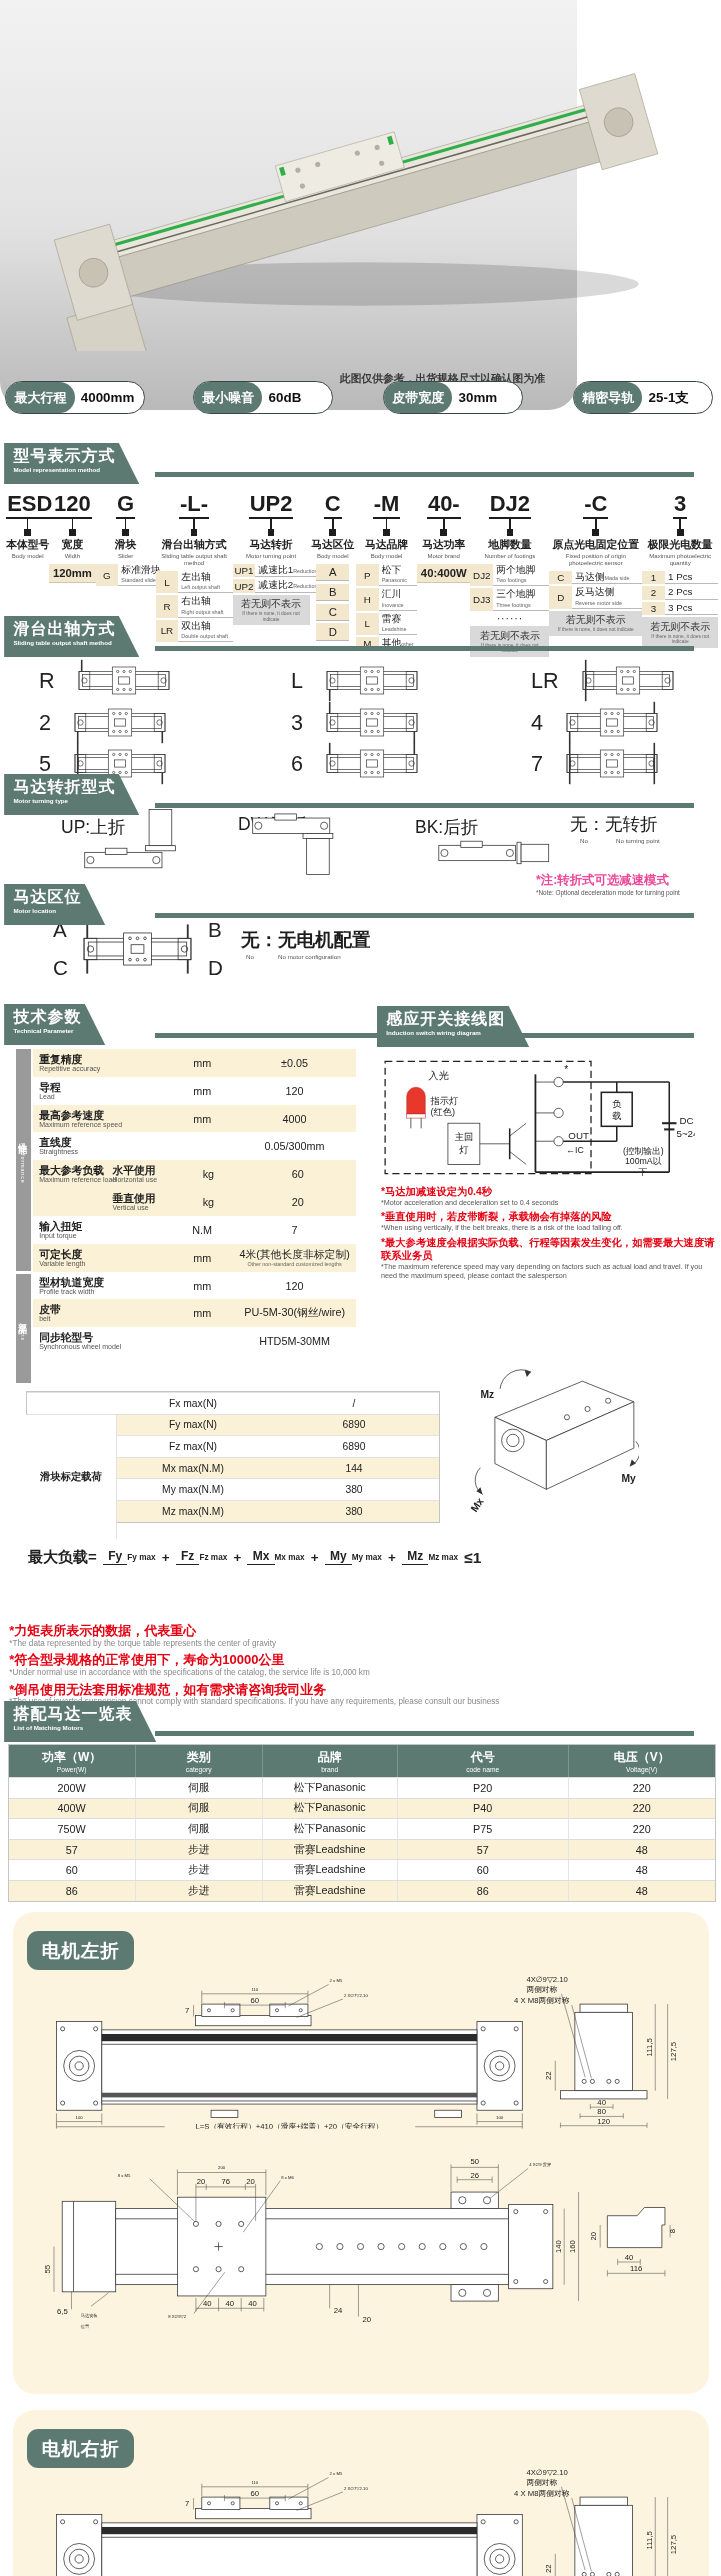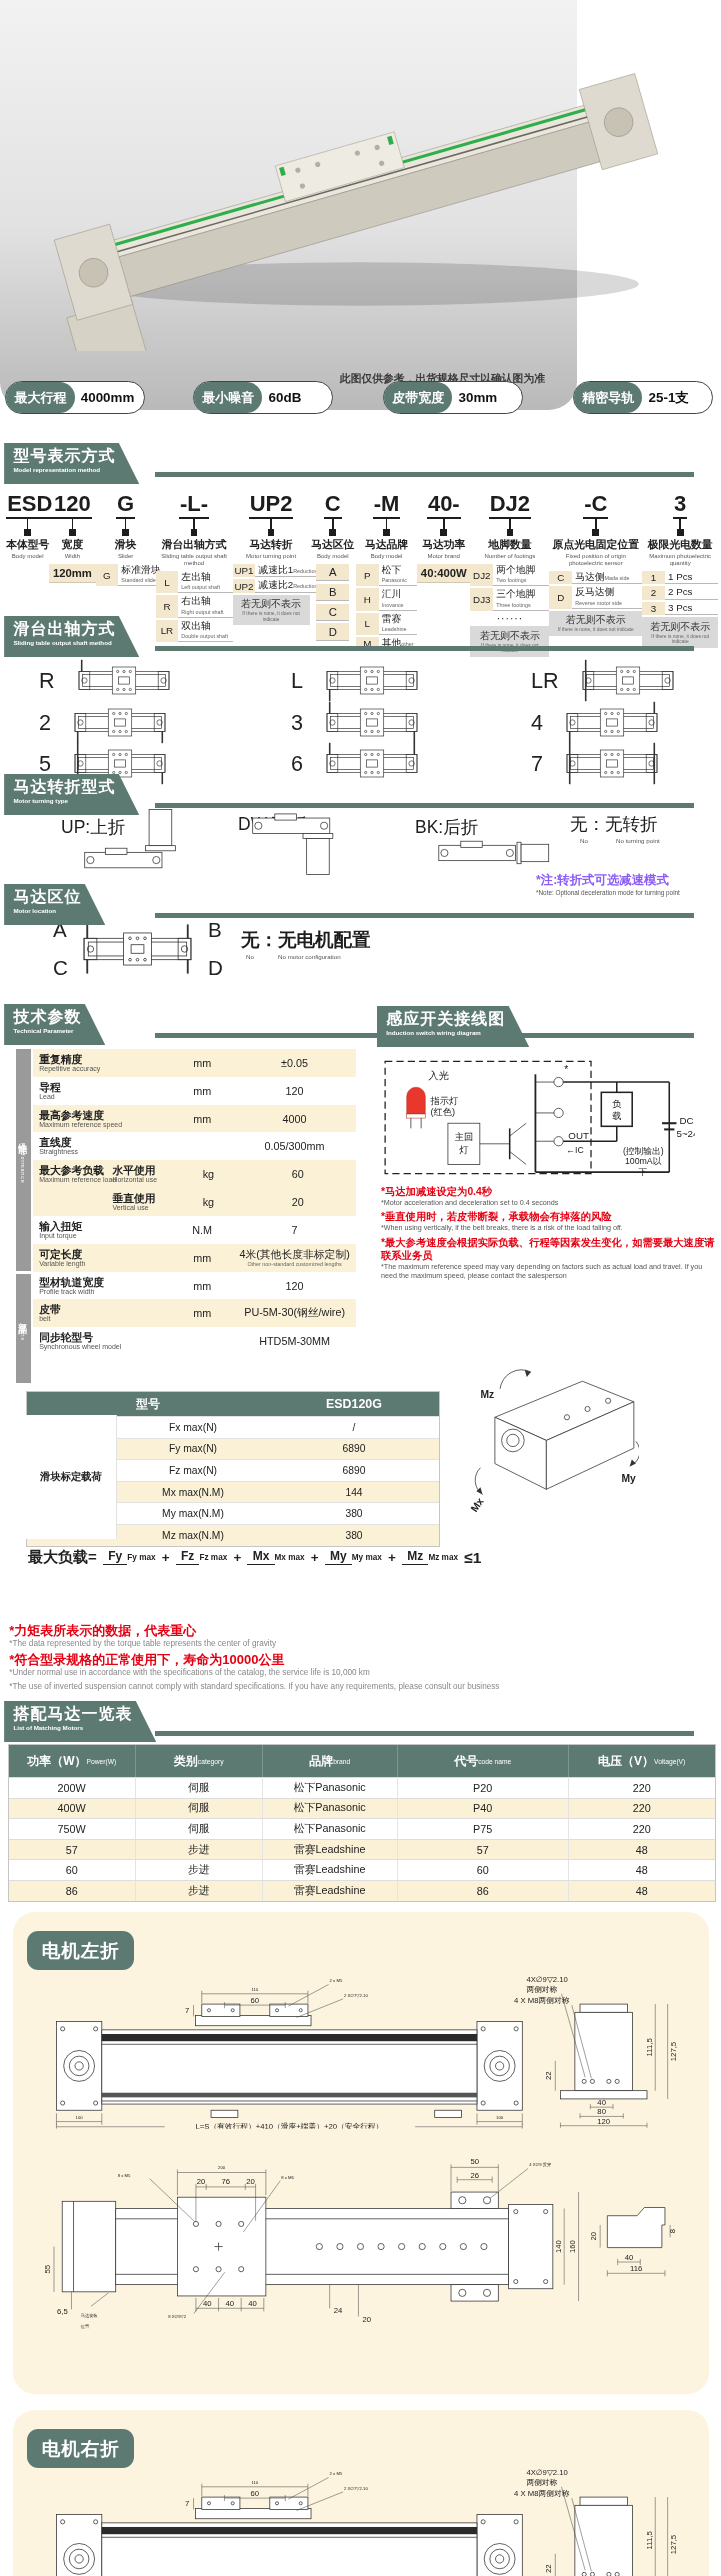--- a/index.html
+++ b/index.html
@@ -39,21 +39,21 @@
   .nonebox{background:#d9d9d9;padding:2.6px 3.1px;margin-top:2.1px;text-align:center;}
   .nonebox .z{font-size:10px;color:#333;white-space:nowrap;}
   .nonebox .e{font-size:4.9px;color:#666;line-height:5.7px;}
   .dots{font-size:10.3px;letter-spacing:1px;text-align:center;}
   
   .mode{display:flex;align-items:center;gap:7.2px;}
   .mode .ml{font-size:21.6px;color:#222;}
   
   .foldlab{font-size:17.5px;color:#1d1d1d;}
   .suben{font-size:6.2px;color:#555;}
-  .rednote{color:#8b5cf6;font-weight:bold;font-size:12.4px;}
+  .rednote{color:#ec4899;font-weight:bold;font-size:12.4px;}
   .rednote-en{color:#555;font-size:6.4px;}
   .bigzh{font-size:18.5px;font-weight:bold;color:#1d1d1d;}
   .loc-letter{font-size:20.6px;color:#222;}
   
   .sidebar{width:15.5px;background:#9a9a9a;color:#fff;display:flex;flex-direction:column;align-items:center;justify-content:center;}
   .sidebar .z{writing-mode:vertical-rl;text-orientation:upright;font-size:8.8px;font-weight:bold;letter-spacing:2.1px;}
   .sidebar .e{writing-mode:vertical-rl;font-size:5.2px;letter-spacing:1px;margin-top:3.1px;}
   .trow{left:33px;width:323px;height:28px;display:flex;align-items:center;}
   .trow .lab{width:132px;padding-left:6.2px;}
   .trow .lab .z{font-size:10.8px;font-weight:bold;line-height:12px;white-space:nowrap;}
@@ -81,21 +81,21 @@
   .frac{text-align:center;font-size:12px;font-weight:bold;line-height:13.4px;}
   .frac .n{border-bottom:1.5px solid #222;padding:0 5.2px 1px 5.2px;}
   .frac .d{padding-top:1px;white-space:nowrap;}
   .plus{font-size:13.4px;font-weight:bold;}
   .le{font-size:15.5px;font-weight:bold;}
   .lnote-z{color:#e60012;font-weight:bold;font-size:13px;line-height:15.5px;}
   .lnote-e{color:#888;font-size:8.2px;line-height:10.3px;margin-bottom:3.6px;}
   
   .mtable{left:7.7px;top:1744px;width:706px;border:0.5px solid #c5c5c5;}
   .mthead{height:32px;background:#5d7a72;color:#fff;display:flex;}
-  .mthead .hc{display:flex;flex-direction:row;align-items:center;justify-content:center;border-right:0.5px solid #7f958e;}
+  .mthead .hc{display:flex;flex-direction:column;align-items:center;justify-content:center;border-right:0.5px solid #7f958e;}
   .mthead .hc:last-child{border-right:none;}
   .mthead .z{font-size:12px;font-weight:bold;}
   .mthead .e{font-size:6.7px;}
   .mtrow{height:19.6px;display:flex;align-items:center;border-top:0.5px solid #ddd;font-size:10.8px;}
   .mtrow div{text-align:right;border-right:0.5px solid #e4e4e4;height:100%;display:flex;align-items:center;justify-content:center;}
   .mtrow div:last-child{border-right:none;}
   .w1{width:126px;}.w2{width:126px;}.w3{width:134px;}.w4{width:170px;}.w5{flex:1;}
   
   .panel{left:13px;width:696px;background:#fcf4df;border-radius:21.6px;overflow:hidden;}
   .pbadge{position:absolute;top:18.5px;left:14.4px;background:#5d7a72;color:#fff;font-size:18.5px;font-weight:bold;padding:7.2px 14.4px;border-radius:11.3px;letter-spacing:1px;}
@@ -651,24 +651,20 @@
   <div class="abs" style="left:381px;top:1185px;width:335px;">
     <div class="wnote-z">*马达加减速设定为0.4秒</div>
     <div class="wnote-e">*Motor acceleration and deceleration set to 0.4 seconds</div>
     <div class="wnote-z">*垂直使用时，若皮带断裂，承载物会有掉落的风险</div>
     <div class="wnote-e">*When using vertically, if the belt breaks, there is a risk of the load falling off.</div>
     <div class="wnote-z">*最大参考速度会根据实际负载、行程等因素发生变化，如需要最大速度请联系业务员</div>
     <div class="wnote-e">*The maximum reference speed may vary depending on factors such as actual load and travel. If you need the maximum speed, please contact the salesperson</div>
   </div>
 
   <div class="abs ltable">
-    <div class="lhead">
-      <div class="c1">型号</div>
-      <div class="c2">ESD120G</div>
-    </div>
     <div class="lrow white">
         <div class="k">Fx max(N)</div>
         <div class="v">/</div>
       </div>
     <div class="lrow cream">
         <div class="k">Fy max(N)</div>
         <div class="v">6890</div>
       </div>
     <div class="lrow white">
         <div class="k">Fz max(N)</div>
@@ -721,20 +717,21 @@
     <span class="plus">+</span>
     <span class="frac"><span class="n">Mz</span><span class="d">Mz max</span></span>
     <span class="le">≤1</span>
   </div>
 
   <div class="abs" style="left:9.3px;top:1623px;width:618px;">
     <div class="lnote-z">*力矩表所表示的数据，代表重心</div>
     <div class="lnote-e">*The data represented by the torque table represents the center of gravity</div>
     <div class="lnote-z">*符合型录规格的正常使用下，寿命为10000公里</div>
     <div class="lnote-e">*Under normal use in accordance with the specifications of the catalog, the service life is 10,000 km</div>
+    <div class="lnote-z">*倒吊使用无法套用标准规范，如有需求请咨询我司业务</div>
     <div class="lnote-e">*The use of inverted suspension cannot comply with standard specifications. If you have any requirements, please consult our business</div>
   </div>
 
   <div class="abs banner" style="left:4.1px;top:1701px;">
     <div class="zh">搭配马达一览表</div>
     <div class="en">List of Matching Motors</div>
   </div>
   <div class="abs bbar" style="left:155px;top:1731px;width:539px;"></div>
 
   <div class="abs mtable">

